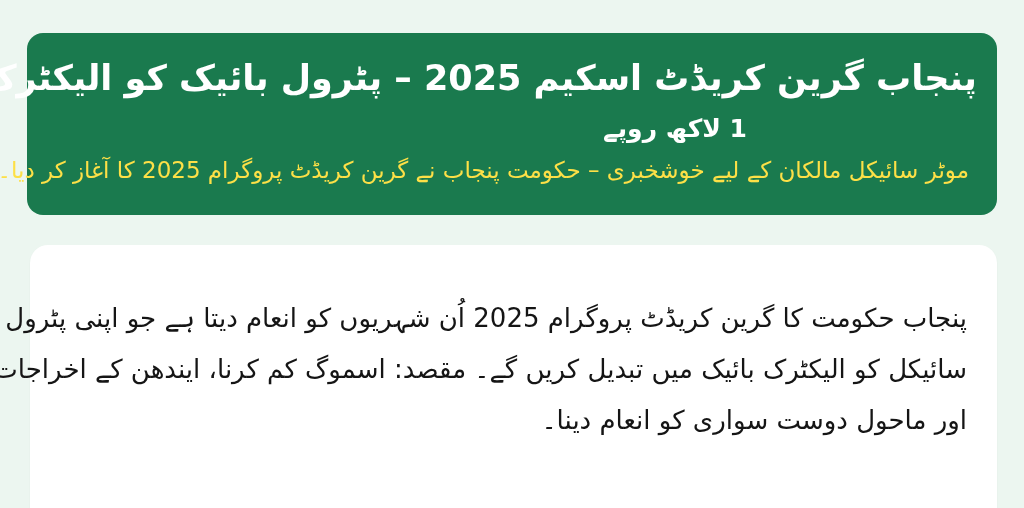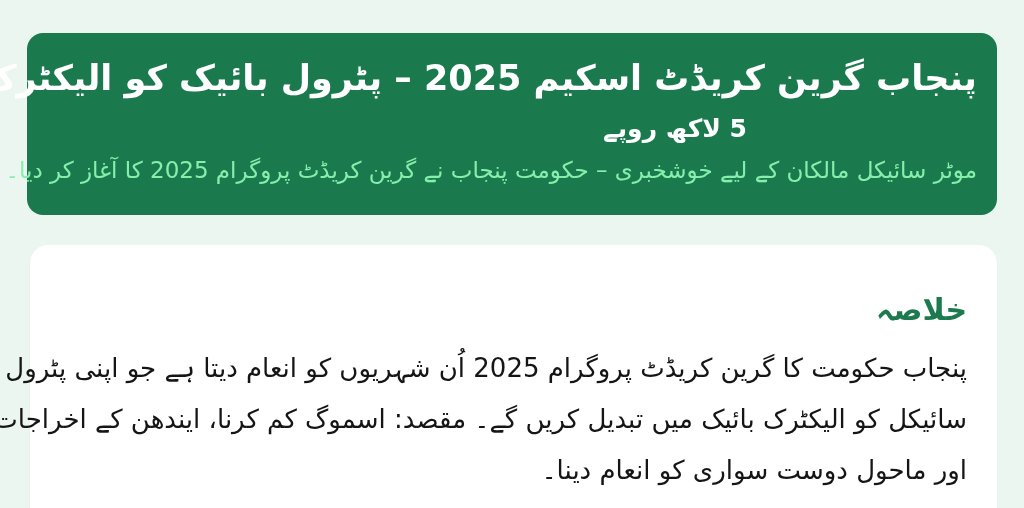--- a/index.html
+++ b/index.html
@@ -19,21 +19,21 @@
   .title-line1{
     display:block;font-size:35px;line-height:66px;
     text-align:justify;text-align-last:justify;
     white-space:nowrap;
   }
   .title-line2{
     display:block;font-size:25px;line-height:36px;
     text-align:right;padding-right:230px;
   }
   .subtitle{
-    margin:2px 0 0 0;color:#86efac;font-size:23px;line-height:42px;
+    margin:2px 8px 0 0;color:#fde047;font-size:23px;line-height:42px;
     text-align:justify;text-align-last:justify;white-space:nowrap;
     font-weight:normal;
   }
   .card{
     position:absolute;top:245px;left:30px;width:967px;height:300px;
     box-sizing:border-box;
     background:#ffffff;border-radius:18px;
     padding:48px 30px 0 30px;
     box-shadow:0 1px 2px rgba(20,60,40,0.05);
   }
@@ -47,25 +47,24 @@
     font-size:26px;line-height:51px;text-align:right;white-space:nowrap;
   }
   .pline.just{text-align:justify;text-align-last:justify;}
 </style>
 </head>
 <body>
 
 <header class="banner" dir="rtl">
   <h1 class="title">
     <span class="title-line1">پنجاب گرین کریڈٹ اسکیم 2025 – پٹرول بائیک کو الیکٹرک میں بدلنے پر</span>
-    <span class="title-line2">5 لاکھ روپے</span>
+    <span class="title-line2">1 لاکھ روپے</span>
   </h1>
   <p class="subtitle">موٹر سائیکل مالکان کے لیے خوشخبری – حکومت پنجاب نے گرین کریڈٹ پروگرام 2025 کا آغاز کر دیا۔</p>
 </header>
 
 <main class="card" dir="rtl">
-  <h2 class="summary-heading">خلاصہ</h2>
   <div class="summary-paragraph">
       <div class="pline just">پنجاب حکومت کا گرین کریڈٹ پروگرام 2025 اُن شہریوں کو انعام دیتا ہے جو اپنی پٹرول موٹر</div>
       <div class="pline just">سائیکل کو الیکٹرک بائیک میں تبدیل کریں گے۔ مقصد: اسموگ کم کرنا، ایندھن کے اخراجات گھٹانا</div>
       <div class="pline">اور ماحول دوست سواری کو انعام دینا۔</div>
     </div>
 </main>
 
 </body></html>

